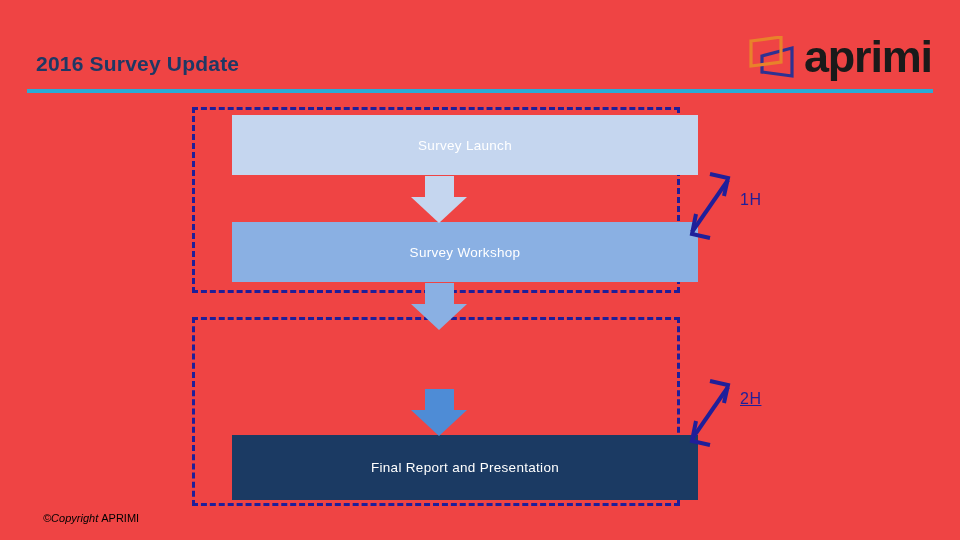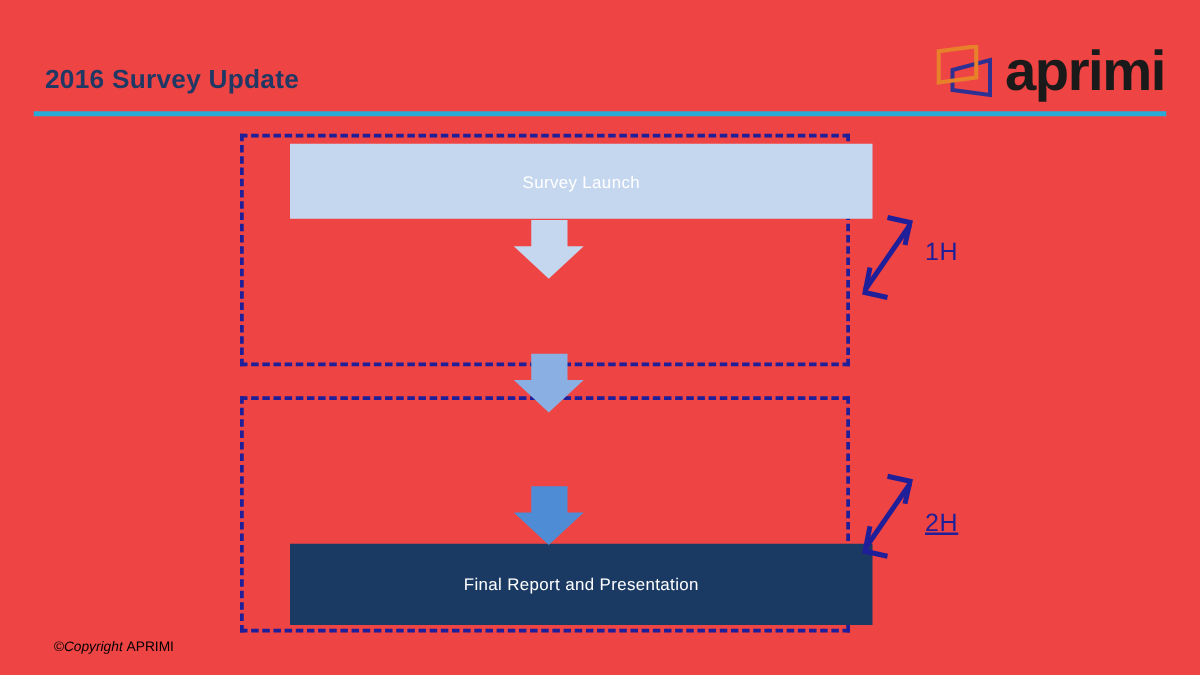--- a/index.html
+++ b/index.html
@@ -138,28 +138,28 @@
     position: absolute;
     width: 58px;
     height: 74px;
   }
   .span-marker svg { display: block; }
   #span-1h { left: 686px; top: 169px; }
   #span-2h { left: 686px; top: 376px; }
 
   .span-label {
     position: absolute;
-    font-size: 20px;
+    font-size: 16px;
     color: #1F1F9A;
     font-weight: normal;
     letter-spacing: 0.5px;
     white-space: nowrap;
   }
   #label-1h { left: 740px; top: 191px; }
-  #label-2h { left: 740px; top: 408px; text-decoration: underline; }
+  #label-2h { left: 740px; top: 390px; text-decoration: underline; }
 
   
   #copyright {
     position: absolute;
     left: 43px;
     top: 512px;
     font-size: 11px;
     color: #000000;
     white-space: nowrap;
   }
@@ -185,20 +185,23 @@
     <div id="logo-word">aprimi</div>
   </div>
 
   <div id="frame-1h" class="phase-frame"></div>
   <div id="frame-2h" class="phase-frame"></div>
 
   <div id="step-0" class="step-box">
     <span class="step-label">Survey Launch</span>
   </div>
 
+  <div id="step-1" class="step-box">
+    <span class="step-label">Survey Workshop</span>
+  </div>
 
 
   <div id="step-3" class="step-box">
     <span class="step-label">Final Report and Presentation</span>
   </div>
 
   <div id="arrow-0" class="flow-arrow">
     <div class="shaft"></div>
     <div class="head"></div>
   </div>

